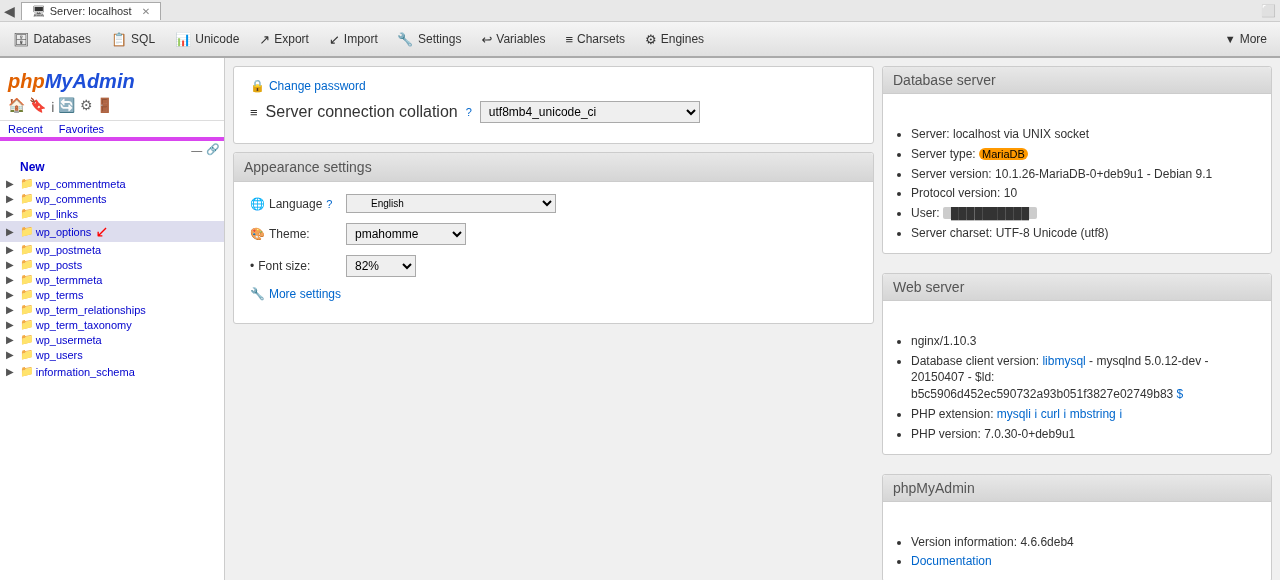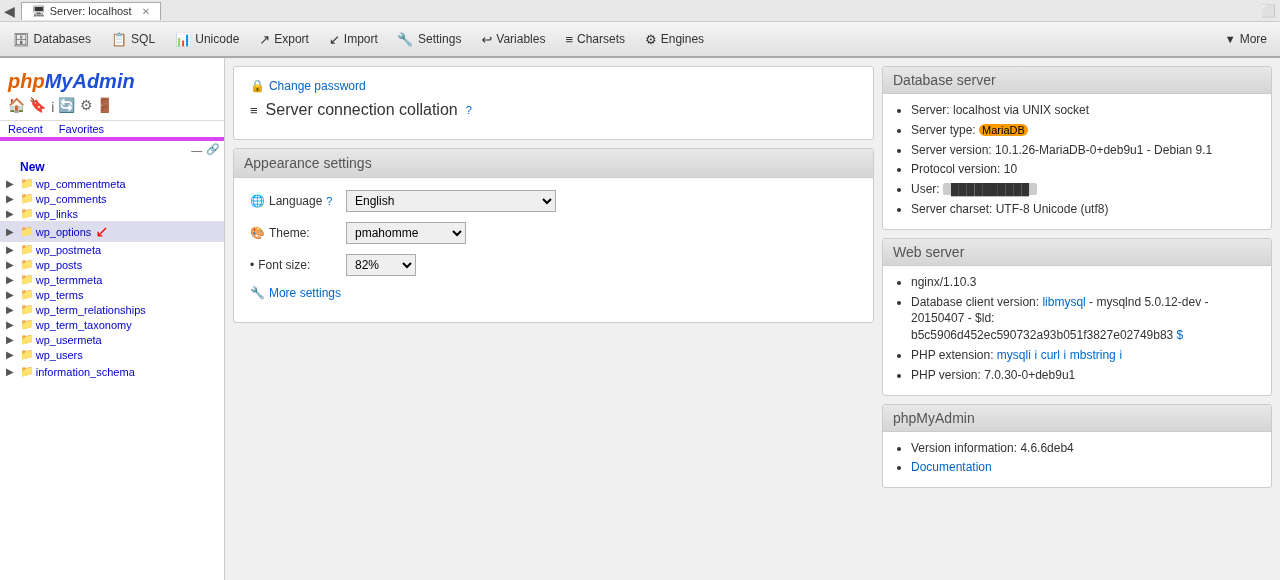--- a/index.html
+++ b/index.html
@@ -44,33 +44,33 @@
     .settings-row label { font-size: 16px; color: #333; }
     .change-password-link { color: #0066cc; text-decoration: none; display: flex; align-items: center; gap: 4px; }
 
     select.collation-select { width: 220px; padding: 2px 4px; border: 1px solid #aaa; font-size: 12px; }
     .help-icon { color: #0066cc; cursor: pointer; font-size: 11px; }
 
     
     .appearance-row { display: flex; align-items: center; margin-bottom: 10px; gap: 6px; }
     .appearance-row .row-label { width: 90px; font-size: 12px; color: #333; display: flex; align-items: center; gap: 4px; }
 
-    select.lang-select { width: 210px; padding: 2px 4px; border: 1px solid #aaa; font-size: 12px; }
+    select.lang-select { width: 210px; padding: 2px 20px; border: 1px solid #aaa; font-size: 10px; }
     select.theme-select { width: 120px; padding: 2px 4px; border: 1px solid #aaa; font-size: 12px; }
     select.font-select { width: 70px; padding: 2px 4px; border: 1px solid #aaa; font-size: 12px; }
 
     .more-settings-link { color: #0066cc; text-decoration: none; display: flex; align-items: center; gap: 4px; font-size: 12px; }
 
     
-    #content-right { width: 390px; min-width: 390px; display: flex; flex-direction: column; gap: 8px; }
+    #content-right { width: 390px; min-width: 390px; display: flex; flex-direction: column; gap: 19px; }
 
     .info-panel { background: #fff; border: 1px solid #ccc; border-radius: 3px; }
     .info-panel-header { background: linear-gradient(to bottom, #e8e8e8, #d5d5d5); border-bottom: 1px solid #ccc; padding: 5px 10px; font-size: 14px; color: #555; border-radius: 3px 3px 0 0; }
     .info-panel-body { padding: 8px 12px; font-size: 12px; }
-    .info-panel-body ul { list-style: disc; padding-left: 16px; }
+    .info-panel-body ul { list-style: disc; padding-left: 16px; margin-top: 24px; }
     .info-panel-body ul li { margin-bottom: 3px; line-height: 1.4; }
     .mariadb-badge { background: #f90; color: #000; padding: 0px 3px; border-radius: 6px; font-size: 11px; }
     .link-blue { color: #0066cc; text-decoration: none; }
 
     
     #sidebar::-webkit-scrollbar { width: 8px; }
     #sidebar::-webkit-scrollbar-track { background: #f0f0f0; }
     #sidebar::-webkit-scrollbar-thumb { background: #bbb; border-radius: 4px; }
 
     
@@ -255,20 +255,25 @@
           <div class="settings-row">
             <a class="change-password-link">
               <span>🔒</span>
               <span>Change password</span>
             </a>
           </div>
           <div class="settings-row">
             <span style="font-size:13px;">≡</span>
             <label>Server connection collation</label>
             <span class="help-icon">?</span>
+            <select class="collation-select">
+              <option>utf8mb4_unicode_ci</option>
+              <option>utf8_general_ci</option>
+              <option>latin1_swedish_ci</option>
+            </select>
           </div>
         </div>
       </div>
 
       <div class="panel">
         <div class="panel-header">
           <span>Appearance settings</span>
         </div>
         <div class="panel-body">
 

